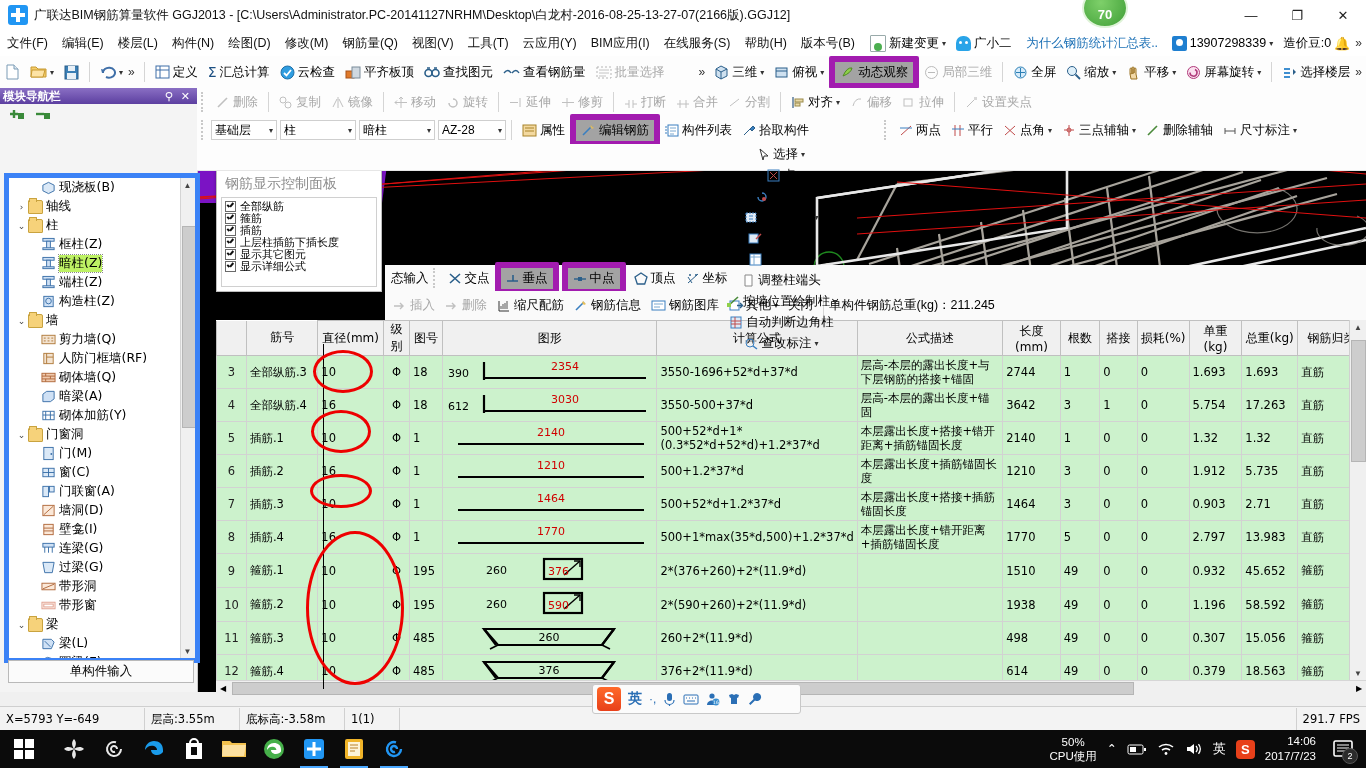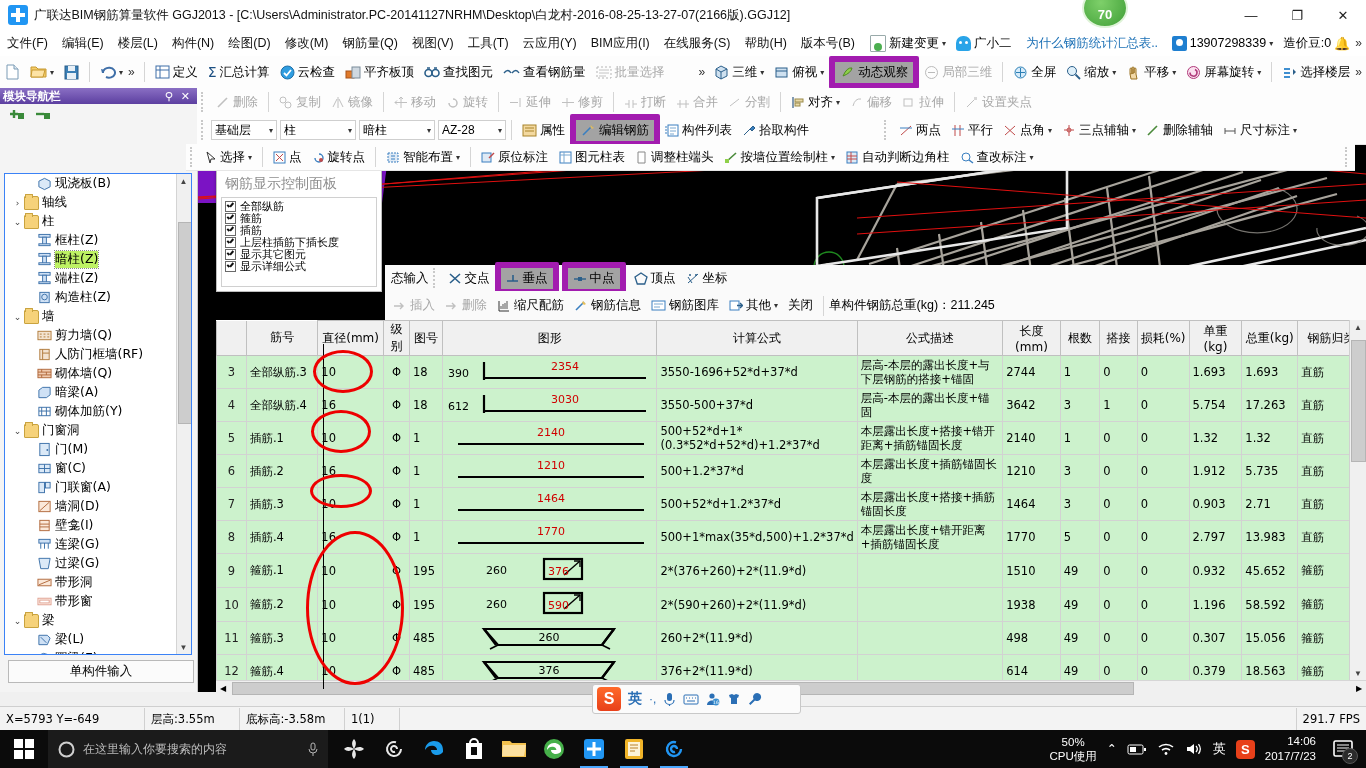--- a/index.html
+++ b/index.html
@@ -62,21 +62,21 @@
   
   .navpanel{position:absolute;left:0;top:88px;width:197px;height:604px;background:#f4f4f4;
             border-right:1px solid #c8c8c8;}
   .nav-caption{height:16px;background:linear-gradient(#8a6fc4,#5c3fa0);color:#fff;font-size:11.5px;
      display:flex;align-items:center;padding:0 3px;}
   .nav-caption .t{flex:1 1 auto;font-weight:bold;}
   .nav-caption .b{padding:0 4px;font-size:11px;}
   .nav-btn{height:23px;margin:2px 4px 0 4px;background:#fbfbfb;border:1px solid #b9b9b9;
      display:flex;align-items:center;justify-content:center;font-size:12.5px;}
   .plusminus{height:20px;display:flex;align-items:center;gap:8px;padding-left:8px;}
-  .tree{position:absolute;left:4px;top:85px;width:186px;height:480px;background:#fff;border:1px solid #3b82f6;
+  .tree{position:absolute;left:4px;top:85px;width:186px;height:480px;background:#fff;border:5px solid #3b82f6;
         overflow:hidden;}
   .tnode{height:19px;display:flex;align-items:center;font-size:12.5px;white-space:nowrap;
      font-family:"DejaVu Sans",sans-serif;}
   .tnode.sel .lbl{background:#bef264;outline:1px dotted #888;}
   .exp{width:13px;text-align:center;color:#444;font-size:9px;}
   .folder{width:15px;height:12px;background:#f6d27a;border:1px solid #c9a33f;border-radius:1px 2px 1px 1px;
      margin-right:3px;position:relative;}
   .folder:before{content:"";position:absolute;left:0;top:-3px;width:6px;height:3px;background:#f6d27a;border:1px solid #c9a33f;border-bottom:none;border-radius:1px 1px 0 0;}
   .gicon{width:16px;height:15px;margin-right:3px;}
   .vscroll{position:absolute;right:0;top:0;width:14px;height:100%;background:#f0f0f0;border-left:1px solid #d4d4d4;}
@@ -549,21 +549,21 @@
       </div>
     <div class="tb-item">
         <svg class="svgi" width="14" height="13" viewBox="0 0 14 13">
           <path d="M2 4v6M12 4v6M2 7h10" stroke="#555"></path>
         </svg>
         <span>尺寸标注</span>
         <span class="caret">▾</span>
       </div>
   </div>
 
-  <div class="tbar" style="top:144px;height:26px;left:186px;width:1169px;z-index:6;">
+  <div class="tbar" style="top:144px;height:26px;left:197px;width:1169px;z-index:6;flex-direction:column;">
     <div class="dotsep"></div>
     <div class="tb-item">
         <svg class="svgi" width="12" height="13" viewBox="0 0 12 13">
           <path d="M2 1l8 7H6l-1 4z" fill="#fff" stroke="#333"></path>
         </svg>
         <span>选择</span>
         <span class="caret">▾</span>
       </div>
     <div class="vsep"></div>
     <div class="tb-item">
@@ -1422,30 +1422,20 @@
 
   <div class="taskbar">
     <div class="startbtn">
       <svg width="20" height="20" viewBox="0 0 20 20">
           <rect x="0" y="0" width="9" height="9" fill="#fff"></rect>
           <rect x="11" y="0" width="9" height="9" fill="#fff"></rect>
           <rect x="0" y="11" width="9" height="9" fill="#fff"></rect>
           <rect x="11" y="11" width="9" height="9" fill="#fff"></rect>
         </svg>
     </div>
-    <div class="searchbox">
-      <svg width="17" height="17" viewBox="0 0 17 17">
-          <circle cx="8.5" cy="8.5" r="7" fill="none" stroke="#d0d0d0" stroke-width="2"></circle>
-        </svg>
-      <span class="searchtxt">在这里输入你要搜索的内容</span>
-      <svg width="10" height="15" viewBox="0 0 10 15">
-          <rect x="3" y="1" width="4" height="7" rx="2" fill="none" stroke="#b5b5b5"></rect>
-          <path d="M1 7a4 4 0 008 0M5 11v3" stroke="#b5b5b5" fill="none"></path>
-        </svg>
-    </div>
     <div class="tasks">
       <div class="tkicon">
         <svg width="24" height="24" viewBox="0 0 24 24">
             <path d="M12 2c3 3 2 7 0 10-2-3-3-7 0-10zM2 12c3-3 7-2 10 0-3 2-7 3-10 0zM12 22c-3-3-2-7 0-10 2 3 3 7 0 10zM22 12c-3 3-7 2-10 0 3-2 7-3 10 0z" fill="#e8e8e8"></path>
           </svg>
       </div>
       <div class="tkicon">
         <svg width="24" height="24" viewBox="0 0 24 24">
             <path d="M19 12a7 7 0 11-5-6.7" fill="none" stroke="#e8e8e8" stroke-width="2"></path>
             <path d="M15 12a3 3 0 10-2 2.8" fill="none" stroke="#e8e8e8" stroke-width="2"></path>

